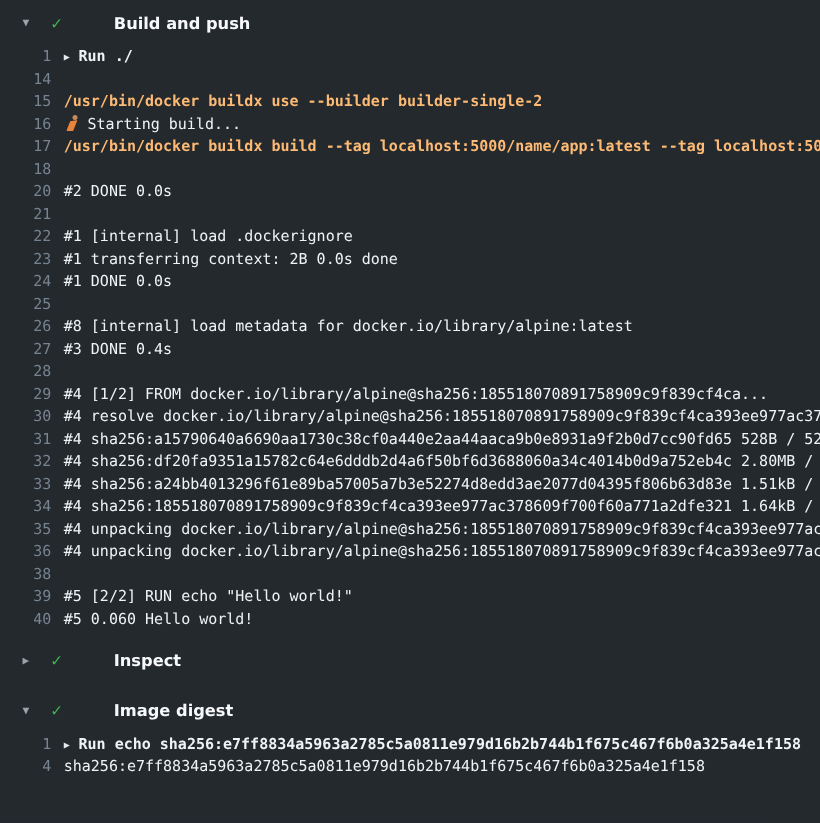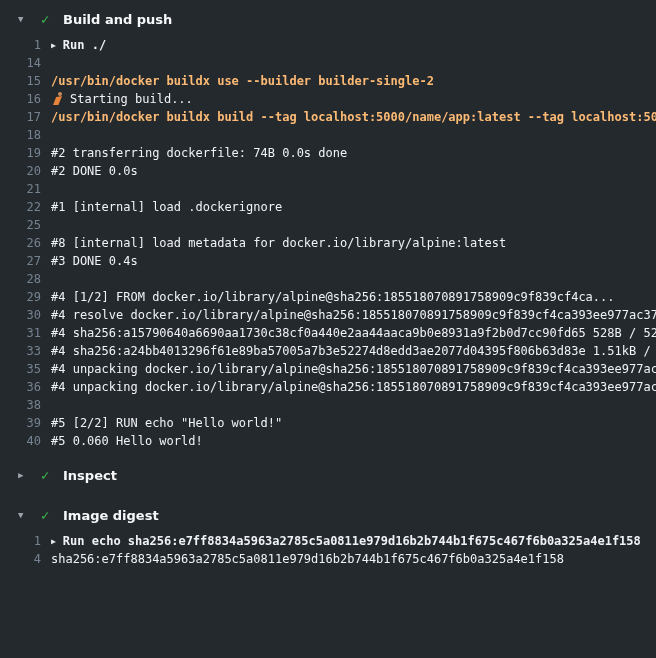--- a/index.html
+++ b/index.html
@@ -21,21 +21,21 @@
     width: 23px; flex: none;
     color: #9aa2ab; font-size: 9px;
   }
   .check {
     width: 22px; flex: none;
     color: #3fb950; font-size: 14px; font-weight: 700;
   }
   .title {
     color: #f6f8fa;
     font-family: "DejaVu Sans", "Liberation Sans", sans-serif;
-    font-size: 13px; font-weight: 700;
+    font-size: 13px; font-weight: 700; margin-left: 28px;
   }
   .step-body { padding: 2px 0 0 0; }
   .log-row {
     display: flex;
     height: 18px; line-height: 18px;
     font-size: 12px;
     white-space: pre;
     overflow: hidden;
   }
   .ln {
@@ -120,41 +120,45 @@
 
   <div class="log-row">
     <span class="ln">17</span>
     <span class="lc command"><span>/usr/bin/docker buildx build --tag localhost:5000/name/app:latest --tag localhost:50</span></span>
   </div>
 
   <div class="log-row">
     <span class="ln">18</span>
   </div>
 
-  <div class="log-row">
-    <span class="ln">19</span>
-    <span class="lc plain"><span>#2 transferring dockerfile: 74B 0.0s done</span></span>
-  </div>
 
   <div class="log-row">
     <span class="ln">20</span>
     <span class="lc plain"><span>#2 DONE 0.0s</span></span>
   </div>
 
   <div class="log-row">
     <span class="ln">21</span>
     <span class="lc empty"><span></span></span>
   </div>
 
   <div class="log-row">
     <span class="ln">22</span>
     <span class="lc plain"><span>#1 [internal] load .dockerignore</span></span>
   </div>
 
-
+  <div class="log-row">
+    <span class="ln">23</span>
+    <span class="lc plain"><span>#1 transferring context: 2B 0.0s done</span></span>
+  </div>
+
+  <div class="log-row">
+    <span class="ln">24</span>
+    <span class="lc plain"><span>#1 DONE 0.0s</span></span>
+  </div>
 
   <div class="log-row">
     <span class="ln">25</span>
     <span class="lc empty"><span></span></span>
   </div>
 
   <div class="log-row">
     <span class="ln">26</span>
     <span class="lc plain"><span>#8 [internal] load metadata for docker.io/library/alpine:latest</span></span>
   </div>
@@ -177,26 +181,34 @@
   <div class="log-row">
     <span class="ln">30</span>
     <span class="lc plain"><span>#4 resolve docker.io/library/alpine@sha256:185518070891758909c9f839cf4ca393ee977ac37</span></span>
   </div>
 
   <div class="log-row">
     <span class="ln">31</span>
     <span class="lc plain"><span>#4 sha256:a15790640a6690aa1730c38cf0a440e2aa44aaca9b0e8931a9f2b0d7cc90fd65 528B / 52</span></span>
   </div>
 
+  <div class="log-row">
+    <span class="ln">32</span>
+    <span class="lc plain"><span>#4 sha256:df20fa9351a15782c64e6dddb2d4a6f50bf6d3688060a34c4014b0d9a752eb4c 2.80MB / </span></span>
+  </div>
 
   <div class="log-row">
     <span class="ln">33</span>
     <span class="lc plain"><span>#4 sha256:a24bb4013296f61e89ba57005a7b3e52274d8edd3ae2077d04395f806b63d83e 1.51kB / </span></span>
   </div>
 
+  <div class="log-row">
+    <span class="ln">34</span>
+    <span class="lc plain"><span>#4 sha256:185518070891758909c9f839cf4ca393ee977ac378609f700f60a771a2dfe321 1.64kB / </span></span>
+  </div>
 
   <div class="log-row">
     <span class="ln">35</span>
     <span class="lc plain"><span>#4 unpacking docker.io/library/alpine@sha256:185518070891758909c9f839cf4ca393ee977ac</span></span>
   </div>
 
   <div class="log-row">
     <span class="ln">36</span>
     <span class="lc plain"><span>#4 unpacking docker.io/library/alpine@sha256:185518070891758909c9f839cf4ca393ee977ac</span></span>
   </div>

